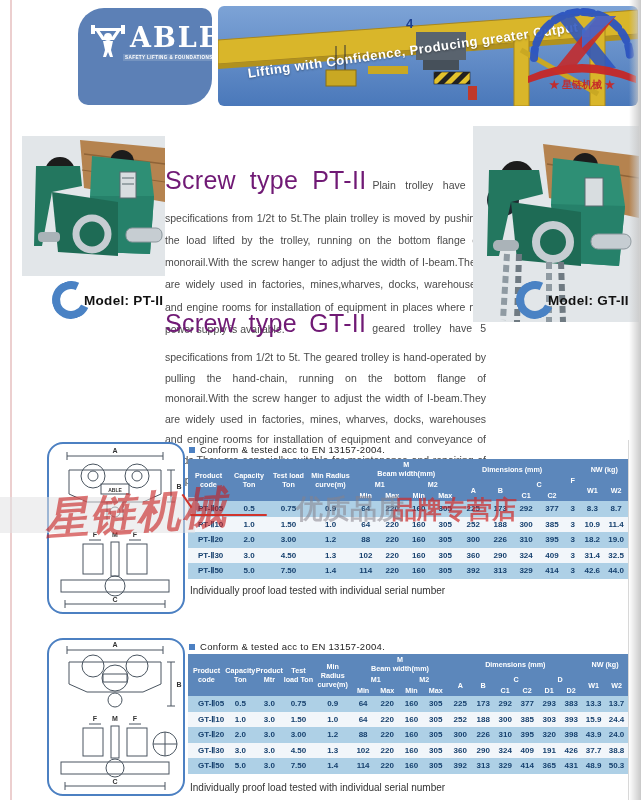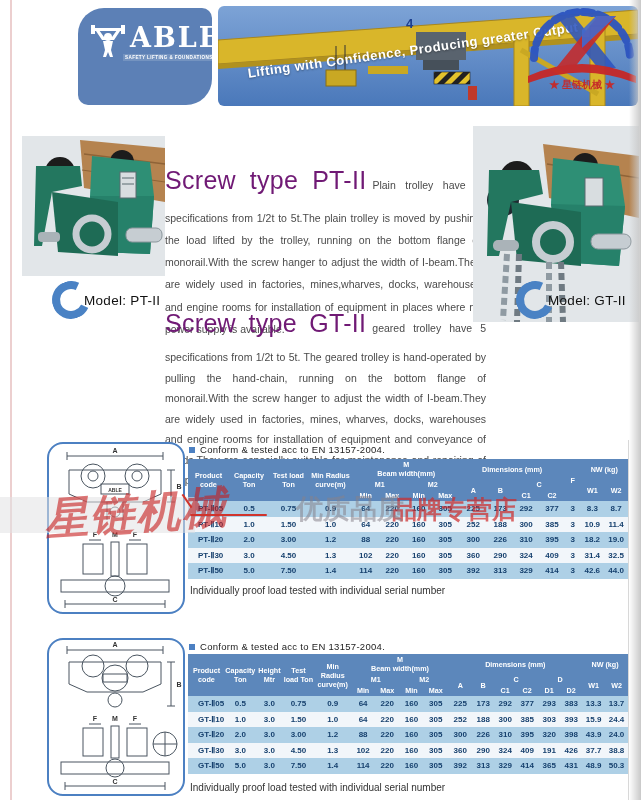--- a/index.html
+++ b/index.html
@@ -31,21 +31,21 @@
   
   .photo{position:absolute;overflow:hidden;}
   .pt-photo{left:22px;top:136px;width:143px;height:140px;}
   .gt-photo{left:473px;top:126px;width:166px;height:196px;}
 
   .model-badge{position:absolute;height:36px;display:flex;align-items:center;}
   .badge-pt{left:52px;top:282px;}
   .badge-gt{left:516px;top:282px;}
   .c-ring{width:22px;height:22px;border:8px solid #4a82c4;border-right-color:transparent;
           border-radius:50%;transform:rotate(-20deg);}
-  .model-label{margin-left:-6px;font-weight:normal;font-size:13.5px;color:#111;letter-spacing:.3px;text-align:right;}
+  .model-label{margin-left:-6px;font-weight:bold;font-size:13.5px;color:#111;letter-spacing:.3px;text-align:right;}
 
   .desc{position:absolute;left:165px;color:#4a4a4a;text-align:justify;}
   .desc-pt{top:143px;width:316px;font-size:10.5px;line-height:2.12;}
   .desc-gt{top:288px;width:321px;font-size:10.5px;line-height:1.95;}
   .sec-heading{font-weight:normal;color:#701a75;font-size:25px;letter-spacing:.3px;margin-right:6px;}
 
   
   .diagram-panel{position:absolute;left:47px;width:138px;background:#fff;
                  border:2.5px solid #4c80c2;border-radius:16px;box-sizing:border-box;}
   .dia-1{top:442px;height:172px;}
@@ -461,21 +461,21 @@
         <col style="width:5%">
       <col style="width:5%">
         <col style="width:5%">
         <col style="width:5.2%">
         <col style="width:5.2%">
     </colgroup>
     <thead>
       <tr>
         <th rowspan="3">Product code</th>
         <th rowspan="3">Capacity Ton</th>
-        <th rowspan="3">Height Mtr</th>
+        <th rowspan="3">Product Mtr</th>
         <th rowspan="3">Test load Ton</th>
         <th rowspan="3">Min Radius curve(m)</th>
         <th colspan="4">
           <div>M</div>
           <div>Beam width(mm)</div>
         </th>
         <th colspan="6">Dimensions (mm)</th>
         <th colspan="2">NW (kg)</th>
       </tr>
       <tr>

